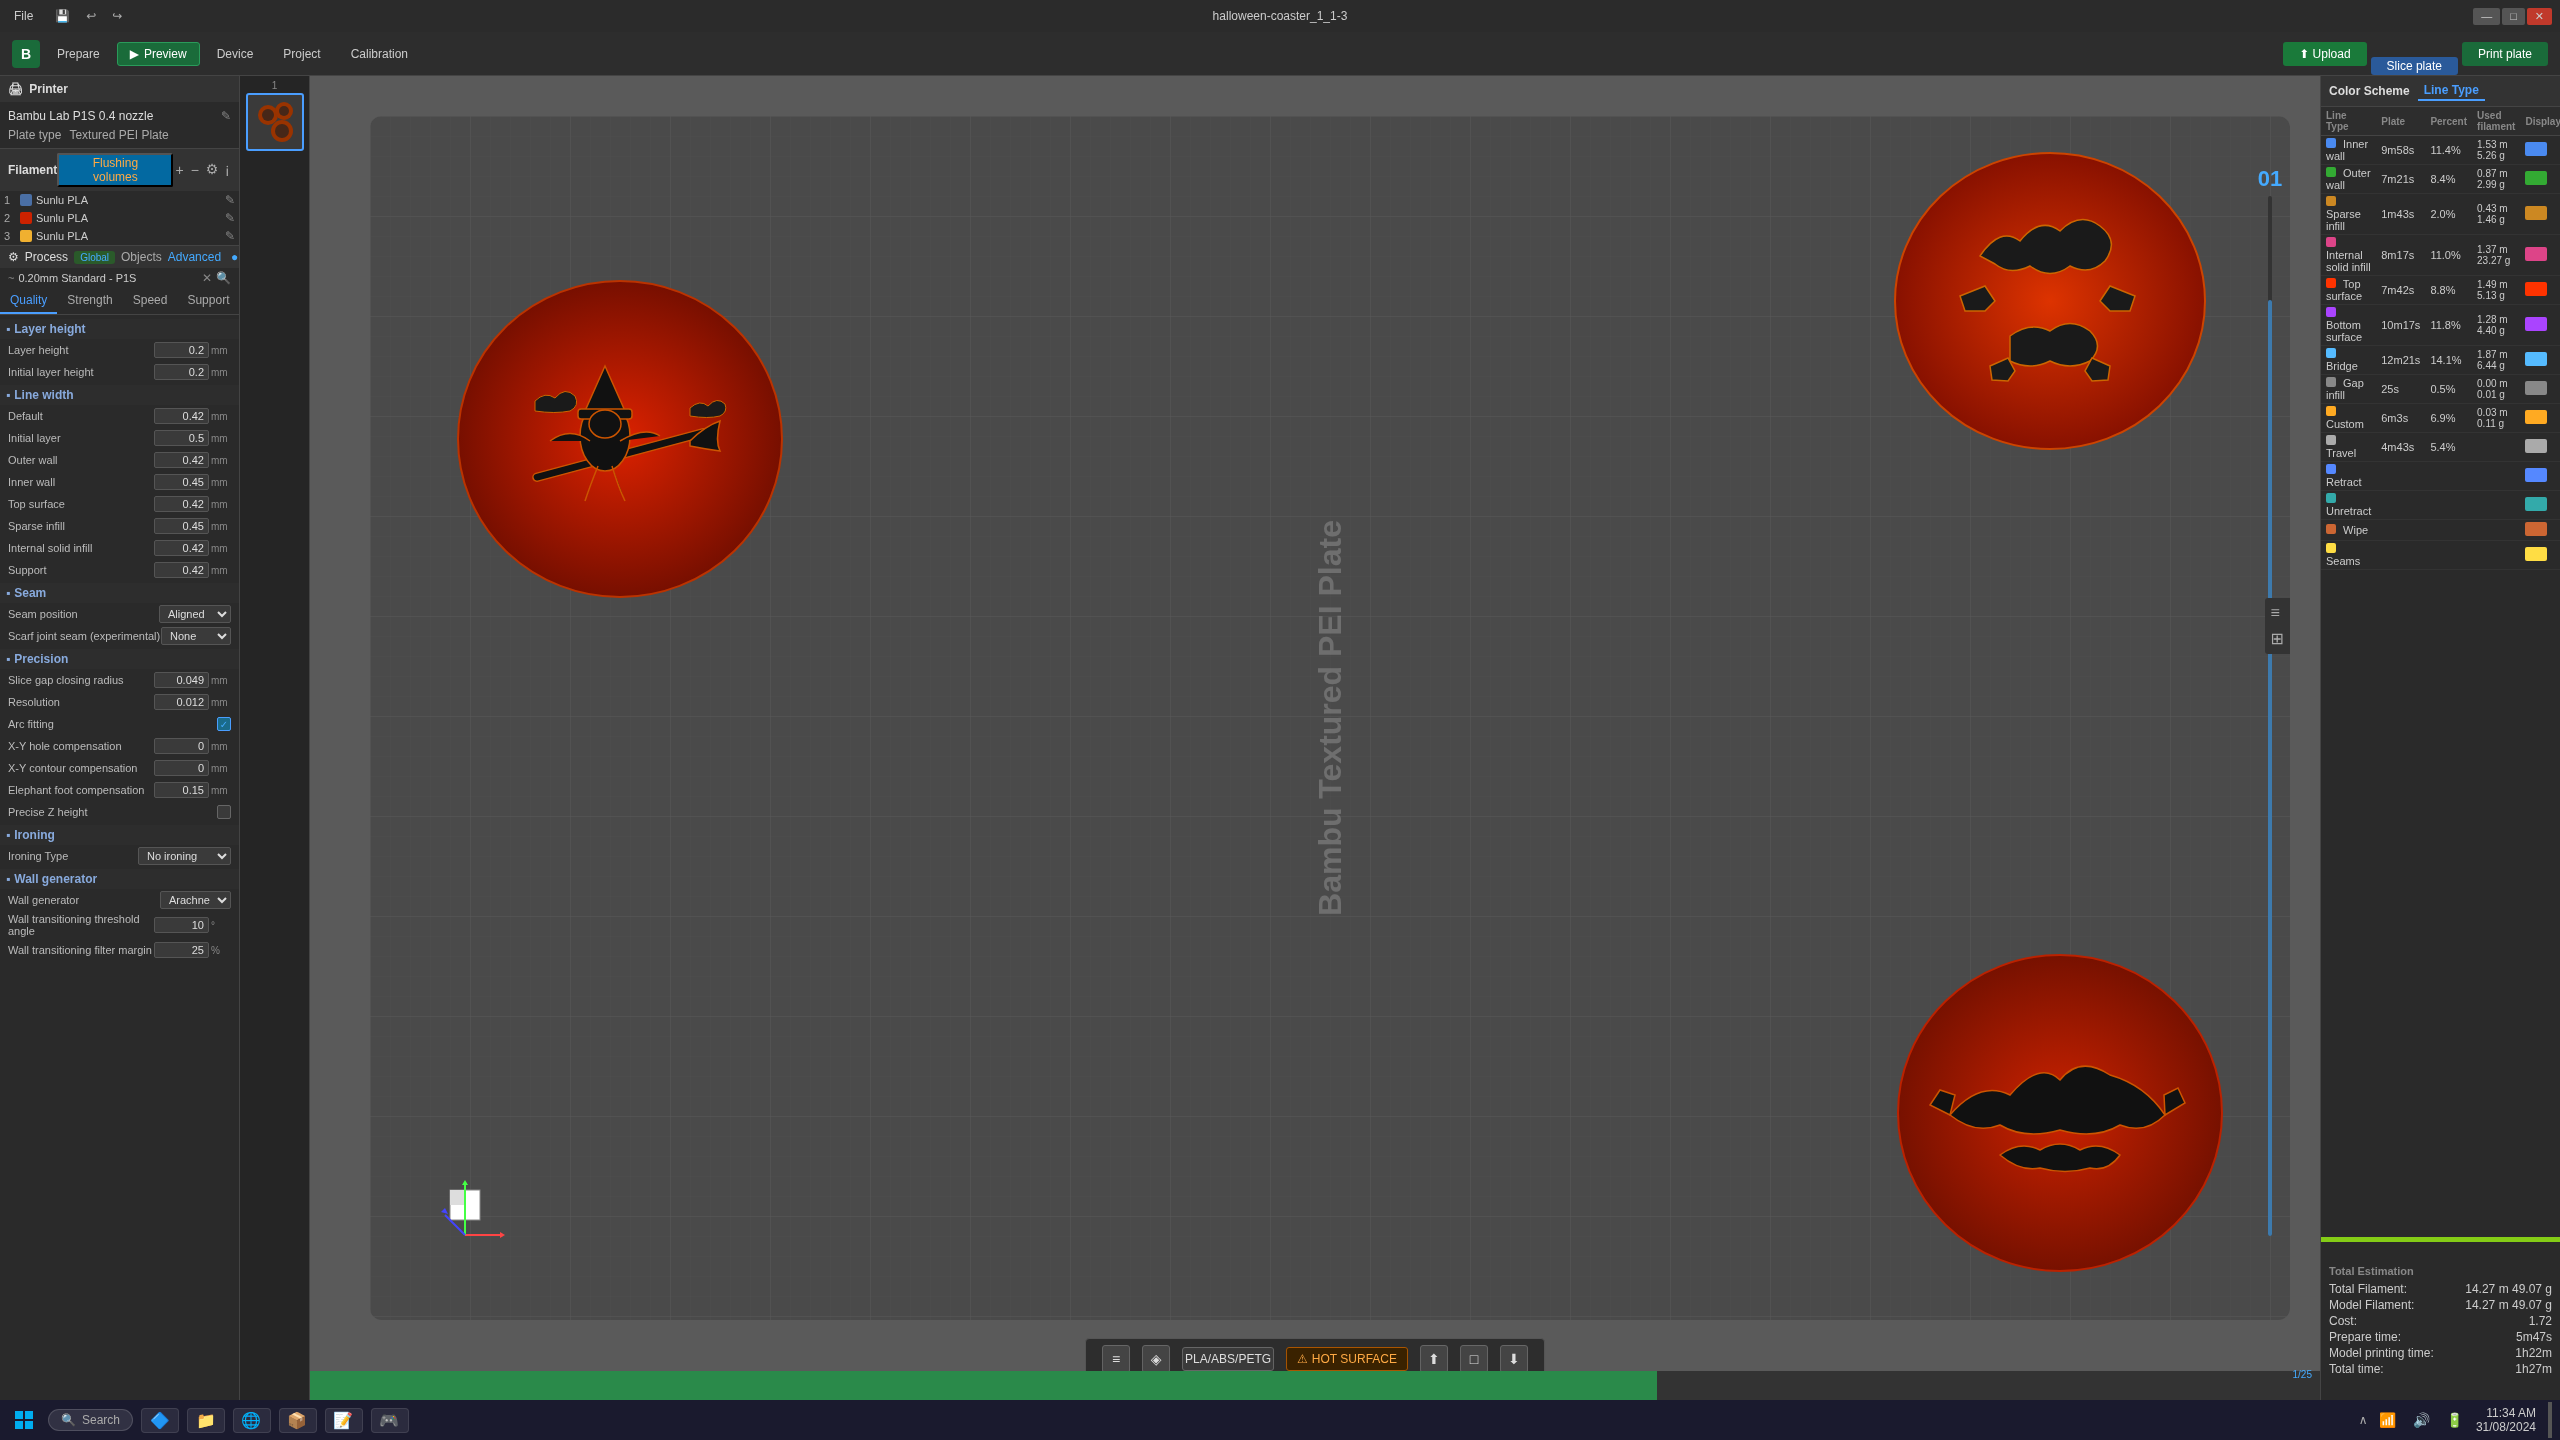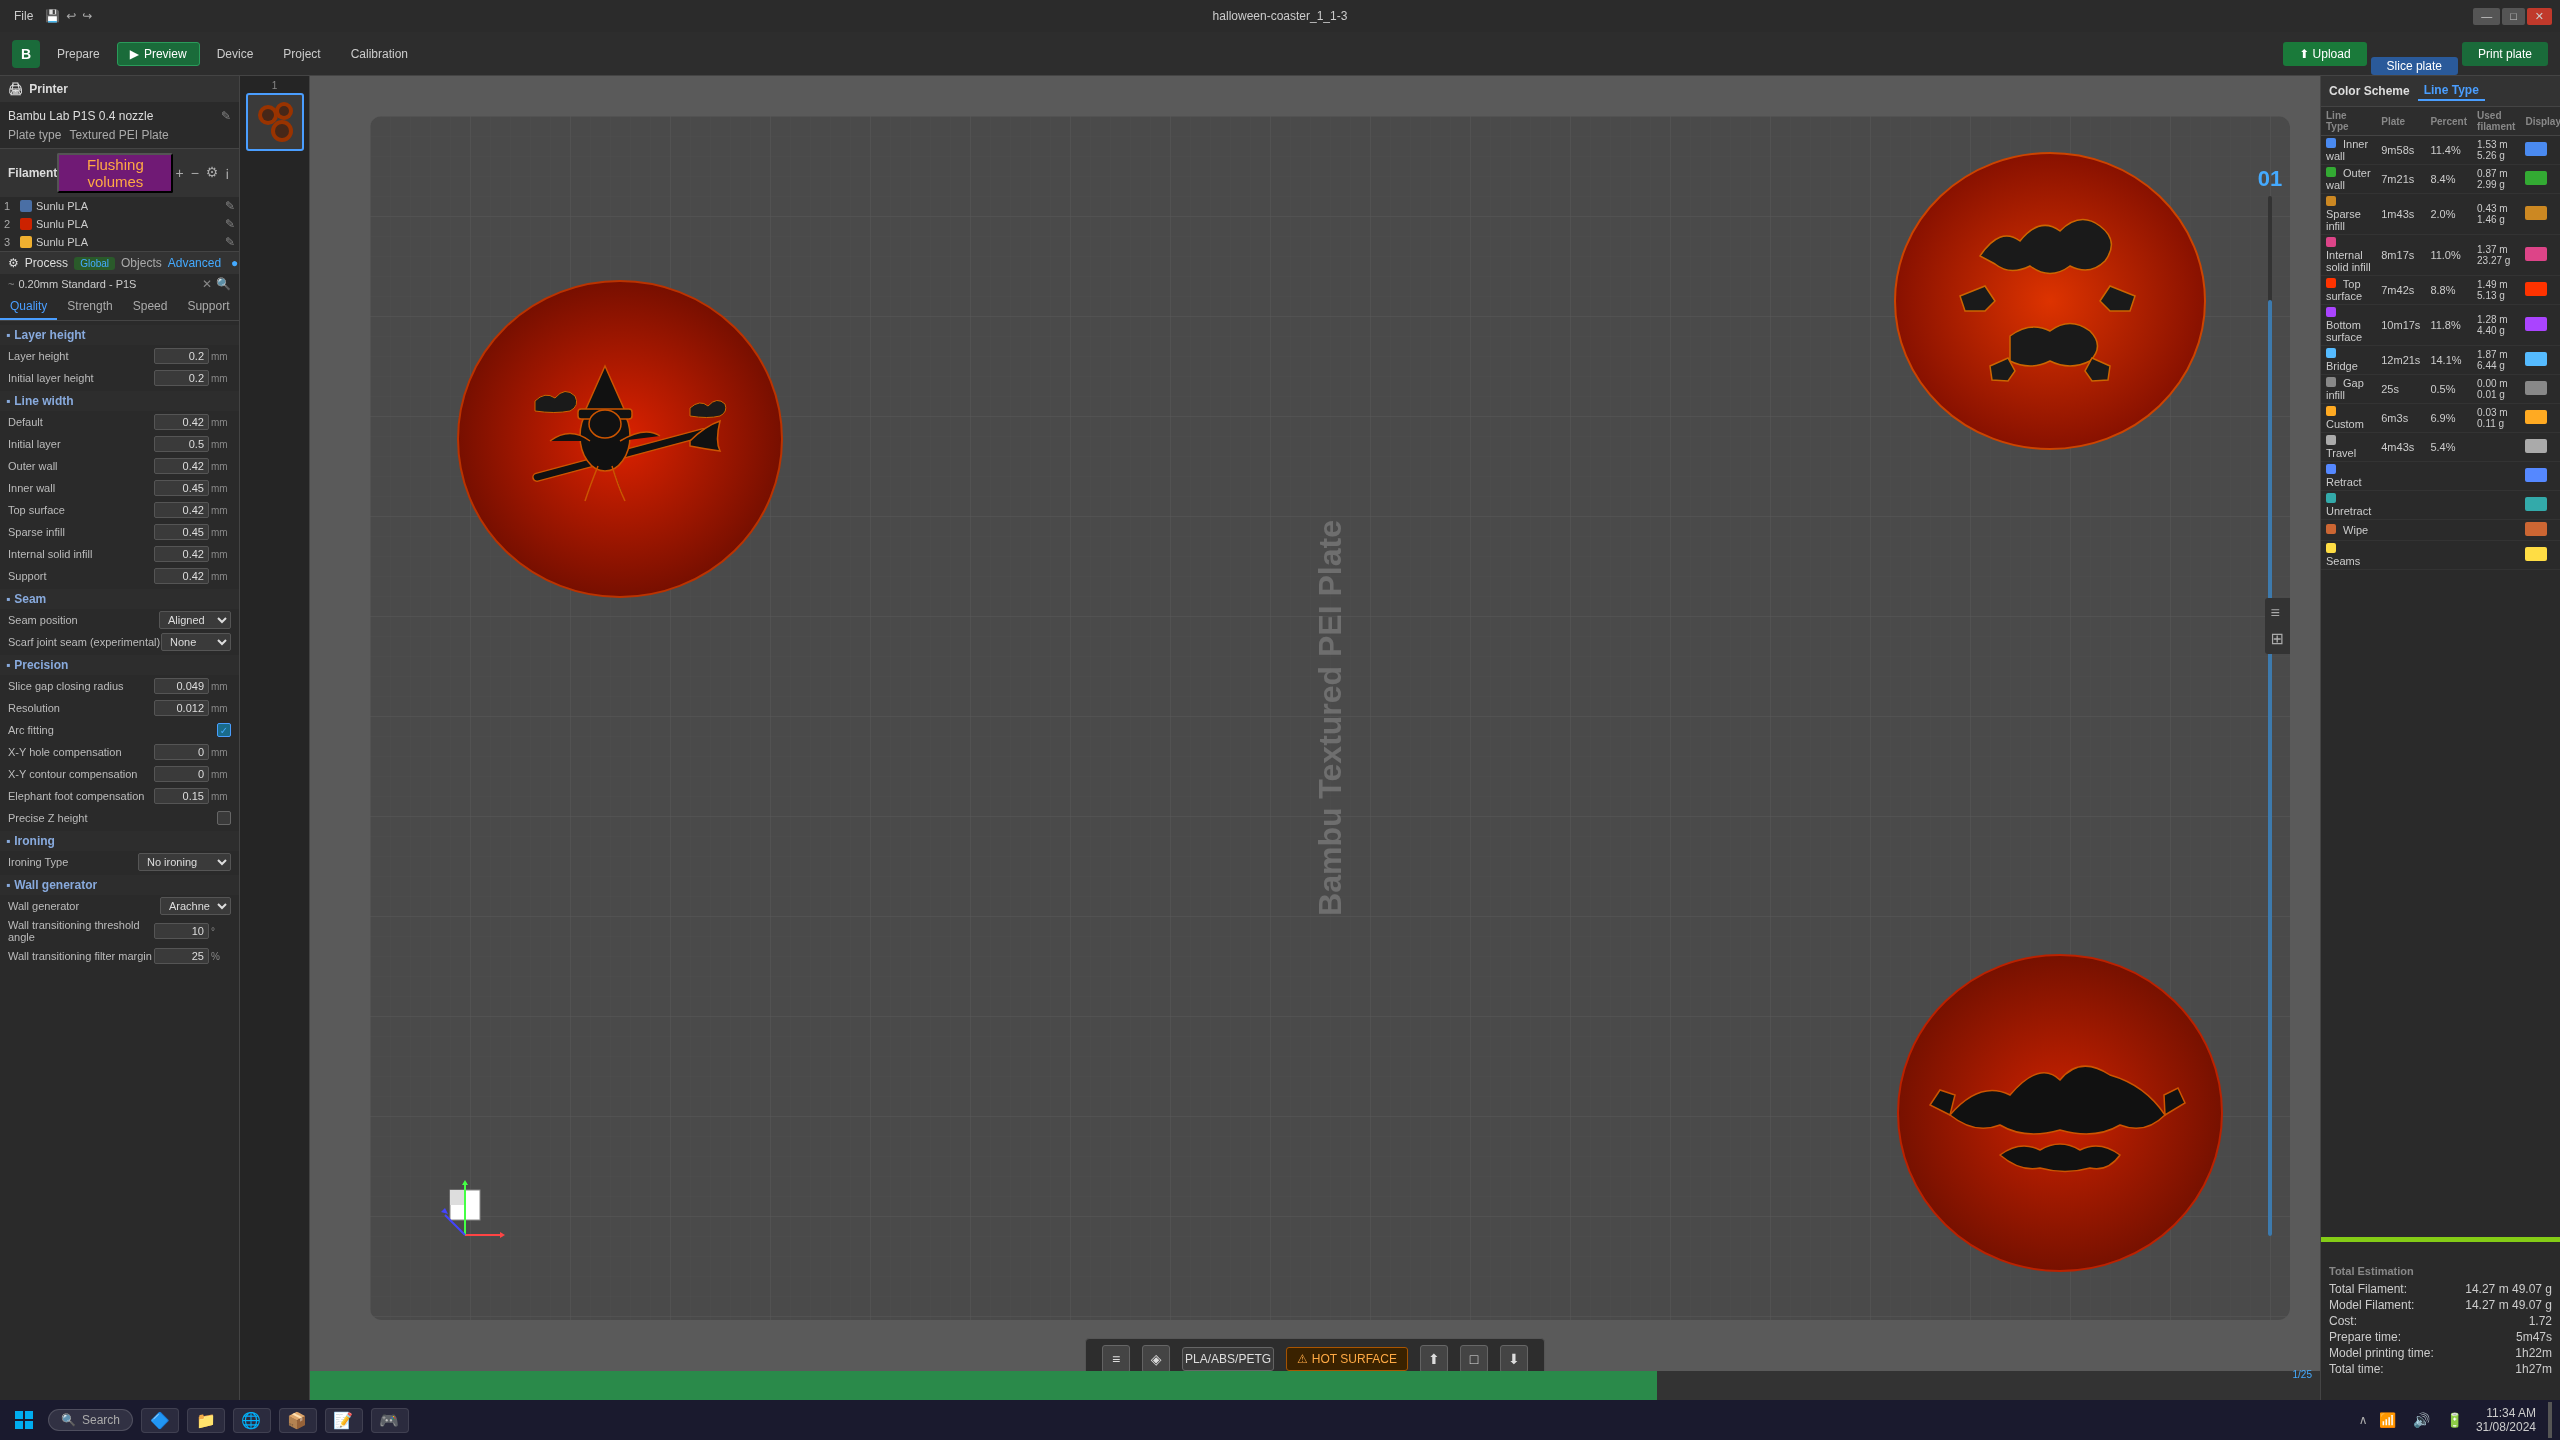--- a/index.html
+++ b/index.html
@@ -33,21 +33,21 @@
 
     
     #filament-section { border-top: 1px solid #444; }
     .filament-header { background: #333; padding: 4px 8px; display: flex; align-items: center; justify-content: space-between; }
     .filament-title { font-weight: bold; color: #ddd; }
     .filament-btns { display: flex; gap: 3px; }
     .fil-btn { background: transparent; border: none; color: #aaa; cursor: pointer; font-size: 14px; padding: 0 2px; }
     .filament-row { display: flex; align-items: center; gap: 4px; padding: 2px 4px; }
     .filament-color { width: 12px; height: 12px; border-radius: 2px; flex-shrink: 0; }
     .filament-label { color: #ccc; font-size: 11px; }
-    .filament-flushing { background: #701a75; color: #ffaa44; font-size: 15px; padding: 1px 16px; border-radius: 2px; cursor: pointer; }
+    .filament-flushing { background: #0369a1; color: #ffaa44; font-size: 12px; padding: 1px 16px; border-radius: 2px; cursor: pointer; }
 
     
     #process-section { border-top: 1px solid #444; }
     .process-header { background: #333; padding: 4px 8px; display: flex; align-items: center; gap: 6px; }
     .process-tabs { display: flex; gap: 0; border-bottom: 1px solid #444; }
     .ptab { background: transparent; border: none; color: #aaa; padding: 5px 10px; cursor: pointer; font-size: 12px; border-bottom: 2px solid transparent; }
     .ptab.active { color: #4a9eff; border-bottom-color: #4a9eff; }
     .profile-row { display: flex; align-items: center; gap: 4px; padding: 3px 8px; }
     .profile-name { color: #ccc; font-size: 11px; }
 
@@ -110,21 +110,21 @@
     .taskbar-start { background: transparent; border: none; cursor: pointer; display: flex; align-items: center; padding: 4px 6px; border-radius: 3px; }
     .taskbar-item { background: rgba(255,255,255,0.08); border: 1px solid rgba(255,255,255,0.1); border-radius: 4px; padding: 2px 8px; cursor: pointer; display: flex; align-items: center; gap: 4px; }
     .taskbar-search { background: rgba(255,255,255,0.1); border: 1px solid rgba(255,255,255,0.15); border-radius: 16px; padding: 3px 12px; color: #aaa; font-size: 12px; display: flex; align-items: center; gap: 6px; cursor: pointer; }
     .taskbar-right { margin-left: auto; display: flex; align-items: center; gap: 8px; color: #ccc; font-size: 11px; }
     .sys-icon { font-size: 14px; cursor: pointer; padding: 2px 4px; }
   </style>
 </head>
 <body>
 
 <div id="titlebar">
-  <div style="display:flex;align-items:center;gap:6px;">
+  <div style="display:flex;align-items:center;gap:16px;">
     <span style="color:#ccc;cursor:pointer;padding:2px 6px;">File</span>
     <span style="color:#aaa;cursor:pointer;">💾</span>
     <span style="color:#aaa;cursor:pointer;">↩</span>
     <span style="color:#aaa;cursor:pointer;">↪</span>
   </div>
   <span style="position:absolute;left:50%;transform:translateX(-50%);color:#ccc;font-size:12px;">halloween-coaster_1_1-3</span>
   <div style="display:flex;gap:2px;">
     <button class="tb-btn">—</button>
     <button class="tb-btn">□</button>
     <button class="tb-btn tb-close">✕</button>

